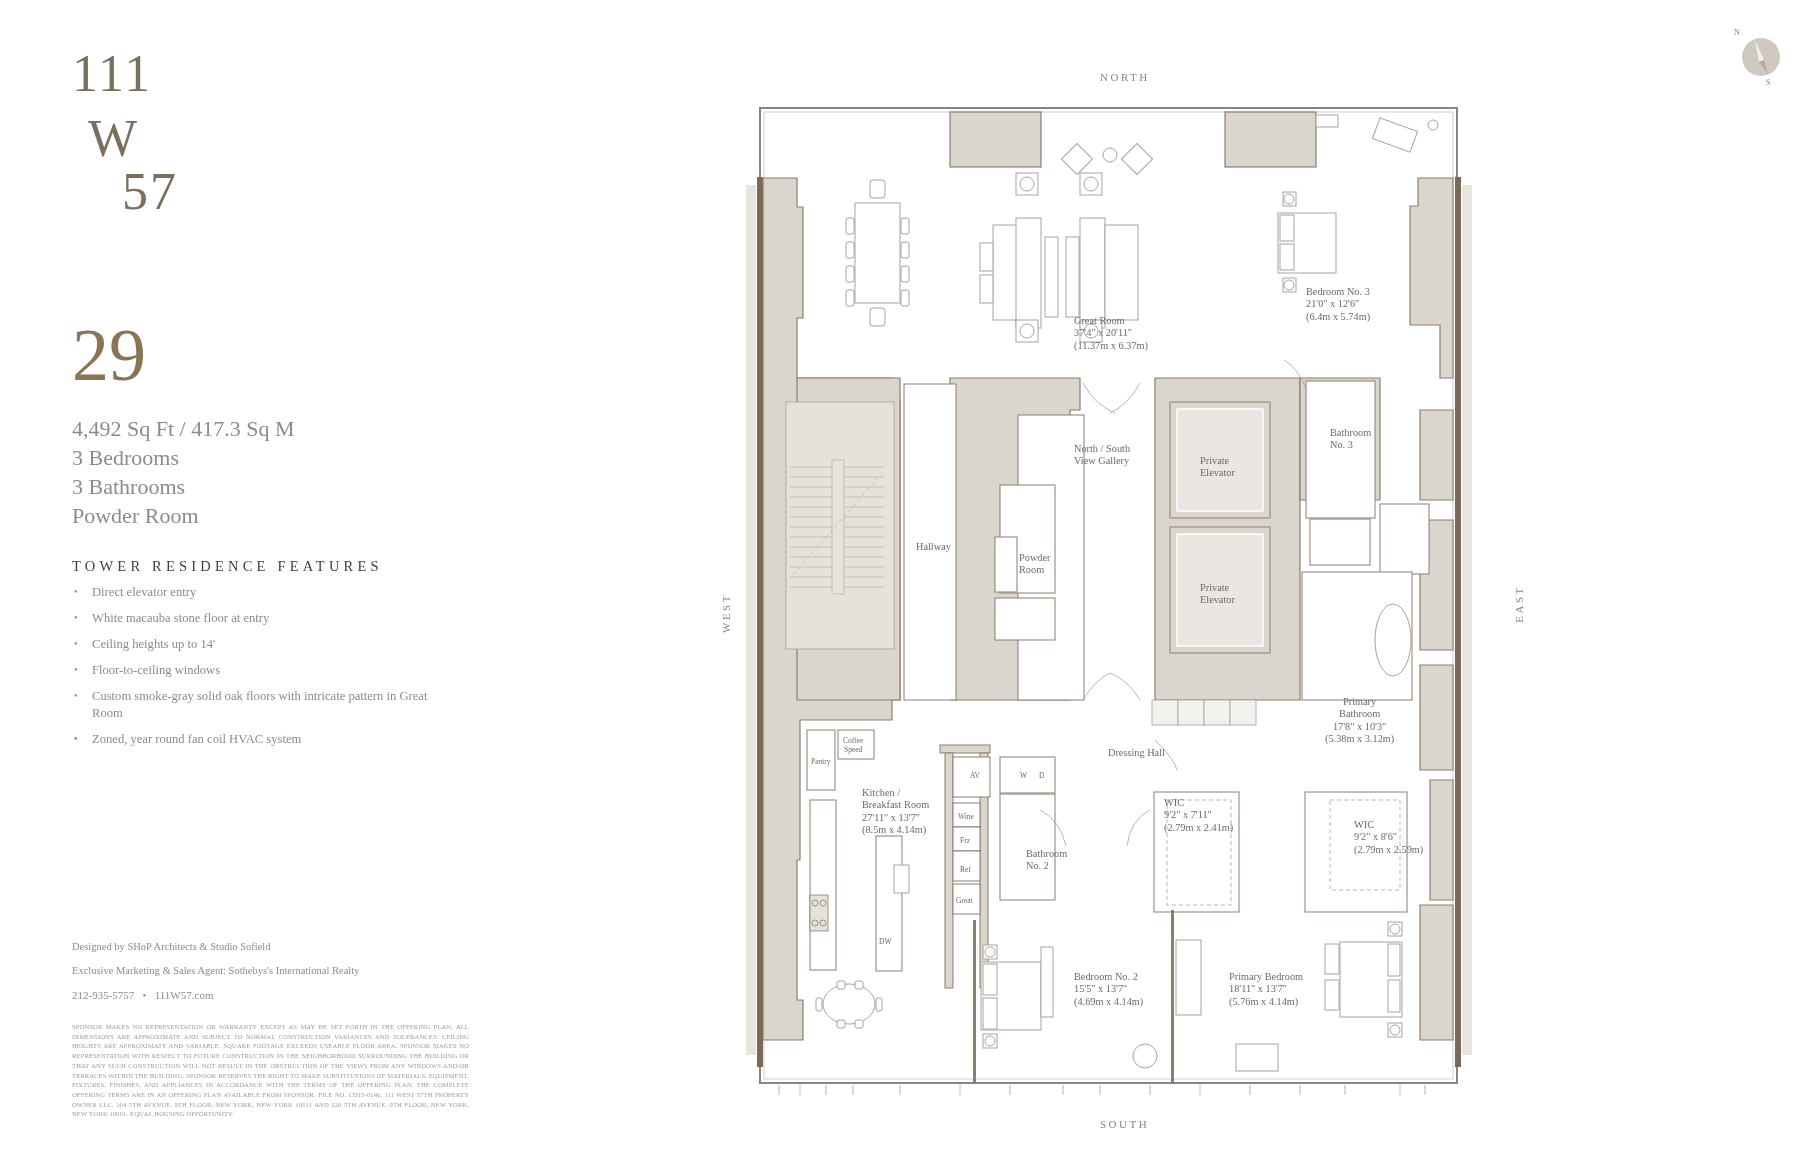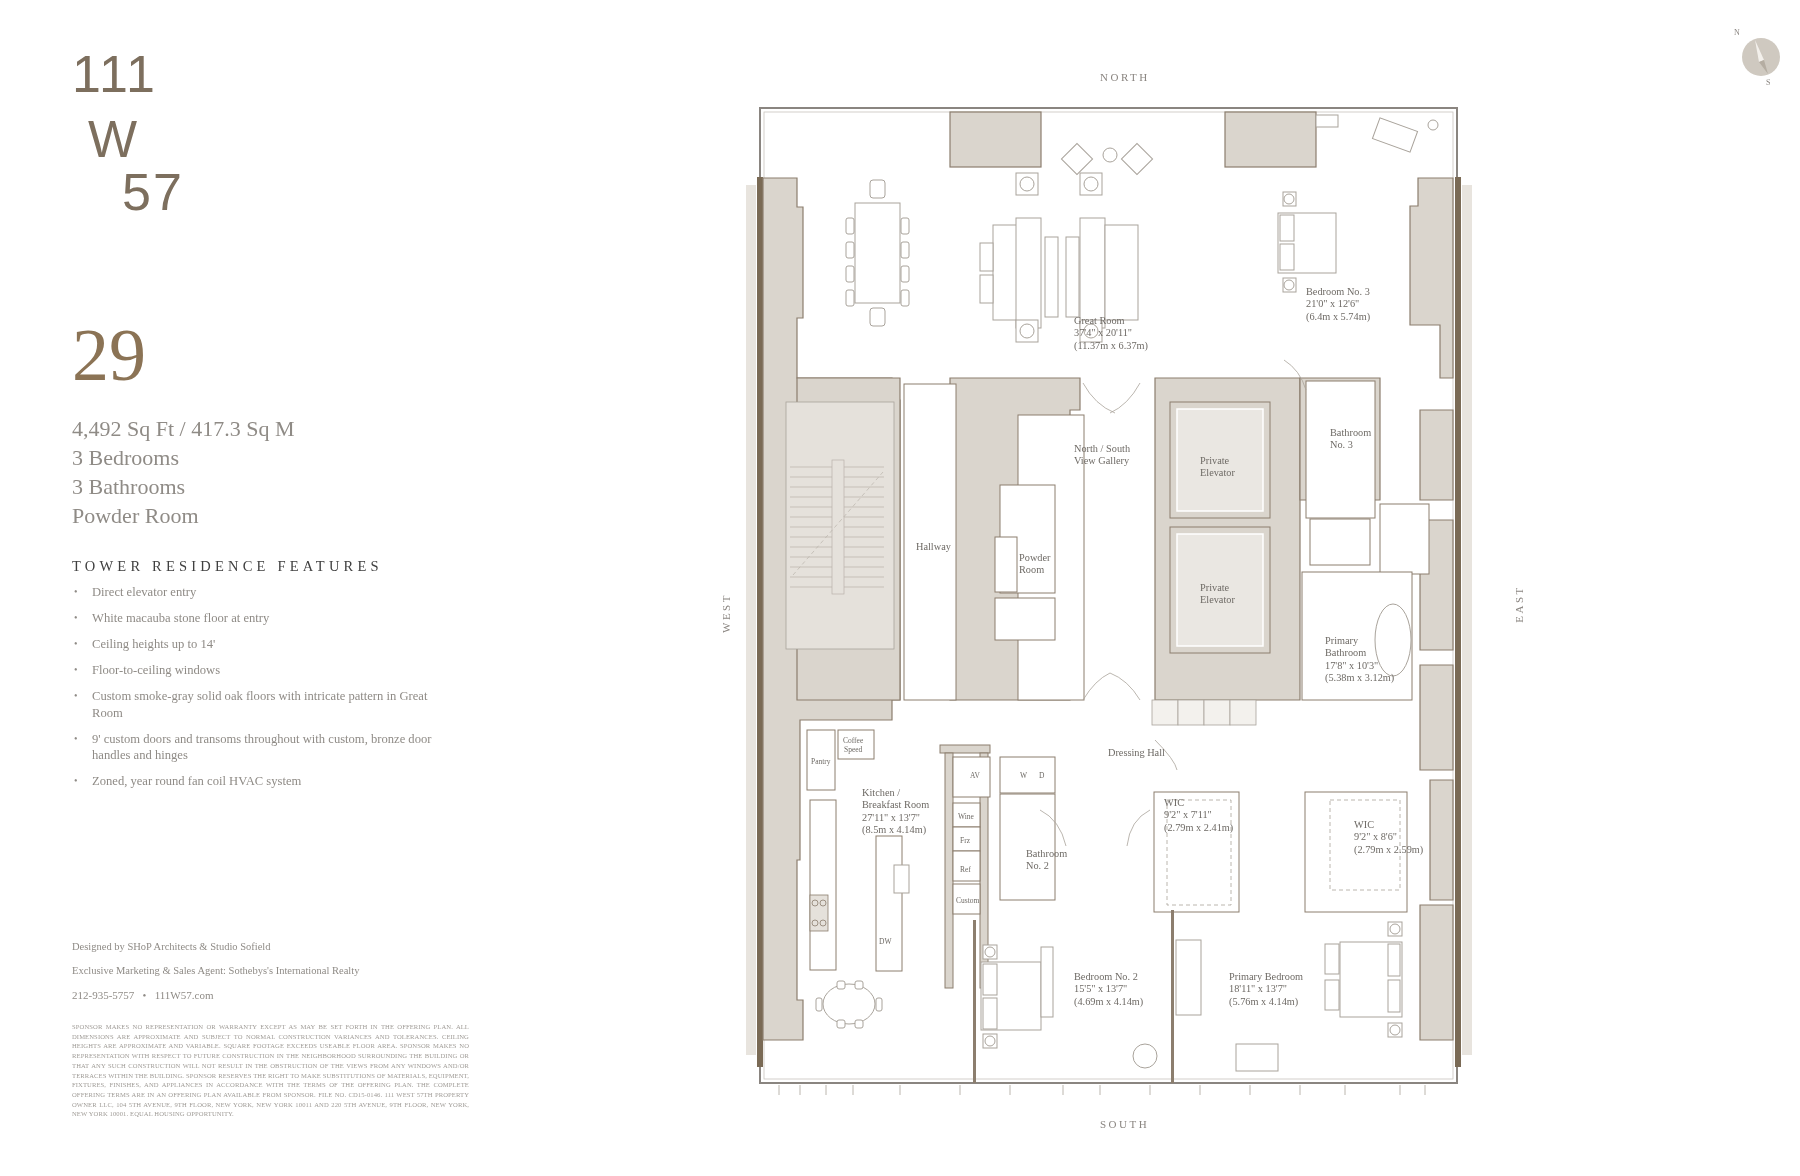--- a/index.html
+++ b/index.html
@@ -1,19 +1,19 @@
 <!DOCTYPE html>
 <html><head>
 <meta charset="utf-8">
 <style>
   html,body{margin:0;padding:0;background:#ffffff;}
   body{width:1800px;height:1176px;position:relative;overflow:hidden;font-family:"Liberation Serif","DejaVu Serif",serif;color:#8a8580;}
   .abs{position:absolute;}
   
-  .logo-line{position:absolute;font-family:Liberation Sans, sans-serif;color:#7d6f5e;font-size:52px;line-height:1;letter-spacing:2px;}
+  .logo-line{position:absolute;font-family:Liberation Serif, serif;color:#7d6f5e;font-size:52px;line-height:1;letter-spacing:2px;}
   .unit-no{position:absolute;left:72px;top:318px;font-size:74px;line-height:1;color:#8b7355;font-family:"Liberation Serif",serif;}
   .specs{position:absolute;left:72px;top:414px;font-size:22px;line-height:29px;color:#8f8b86;}
   .specs div{white-space:nowrap;}
   .feat-title{position:absolute;left:72px;top:558px;font-size:14.5px;letter-spacing:4.2px;color:#404040;}
   .features{position:absolute;left:72px;top:584px;width:360px;margin:0;padding:0;list-style:none;font-size:12.6px;line-height:16.5px;color:#8f8b86;}
   .features li{position:relative;padding-left:20px;margin-bottom:9.5px;}
   .features li .bullet{position:absolute;left:2px;top:0;font-size:10px;}
   .credits{position:absolute;left:72px;top:941px;font-size:10.5px;color:#8f8b86;}
   .credits div{margin-bottom:13px;white-space:nowrap;}
   .credits .contact{font-size:11px;}
@@ -43,21 +43,21 @@
   <div>Powder Room</div>
 </div>
 
 <div class="feat-title">TOWER RESIDENCE FEATURES</div>
 <ul class="features">
   <li><span class="bullet">•</span><span>Direct elevator entry</span></li>
   <li><span class="bullet">•</span><span>White macauba stone floor at entry</span></li>
   <li><span class="bullet">•</span><span>Ceiling heights up to 14'</span></li>
   <li><span class="bullet">•</span><span>Floor-to-ceiling windows</span></li>
   <li><span class="bullet">•</span><span>Custom smoke-gray solid oak floors with intricate pattern in Great Room</span></li>
-  <li><span class="bullet">•</span><span>9' custom doors and transoms throughout with custom, bronze door handles and hinges</span></li>
+  <li><span class="bullet">•</span></li>
   <li><span class="bullet">•</span><span>Zoned, year round fan coil HVAC system</span></li>
 </ul>
 
 <div class="credits">
   <div>Designed by SHoP Architects &amp; Studio Sofield</div>
   <div>Exclusive Marketing &amp; Sales Agent: Sothebys's International Realty</div>
   <div class="contact">
     <span>212-935-5757</span>
     &nbsp;&nbsp;<span>•</span>&nbsp;&nbsp;
     <span>111W57.com</span>
@@ -344,21 +344,21 @@
   <div>Elevator</div>
 </div>
 <div class="room-label" style="left:1200px;top:582px;">
   <div>Private</div>
   <div>Elevator</div>
 </div>
 <div class="room-label" style="left:1330px;top:427px;">
   <div>Bathroom</div>
   <div>No. 3</div>
 </div>
-<div class="room-label" style="left:1325px;top:635px;">
+<div class="room-label" style="left:1325px;top:696px;text-align:center;">
   <div>Primary</div>
   <div>Bathroom</div>
   <div>17'8" x 10'3"</div>
   <div>(5.38m x 3.12m)</div>
 </div>
 <div class="room-label" style="left:1108px;top:747px;">Dressing Hall</div>
 <div class="room-label" style="left:862px;top:787px;">
   <div>Kitchen /</div>
   <div>Breakfast Room</div>
   <div>27'11" x 13'7"</div>
@@ -393,14 +393,14 @@
   <div>18'11" x 13'7"</div>
   <div>(5.76m x 4.14m)</div>
 </div>
 
 <div class="small-label" style="left:970px;top:771px;">AV</div>
 <div class="small-label" style="left:1020px;top:771px;">W</div>
 <div class="small-label" style="left:1039px;top:771px;">D</div>
 <div class="small-label" style="left:958px;top:812px;">Wine</div>
 <div class="small-label" style="left:960px;top:836px;">Frz</div>
 <div class="small-label" style="left:960px;top:865px;">Ref</div>
-<div class="small-label" style="left:956px;top:896px;">Custom</div>
+<div class="small-label" style="left:956px;top:896px;">Great</div>
 <div class="small-label" style="left:879px;top:937px;text-align:right;">DW</div>
 
 </body></html>

